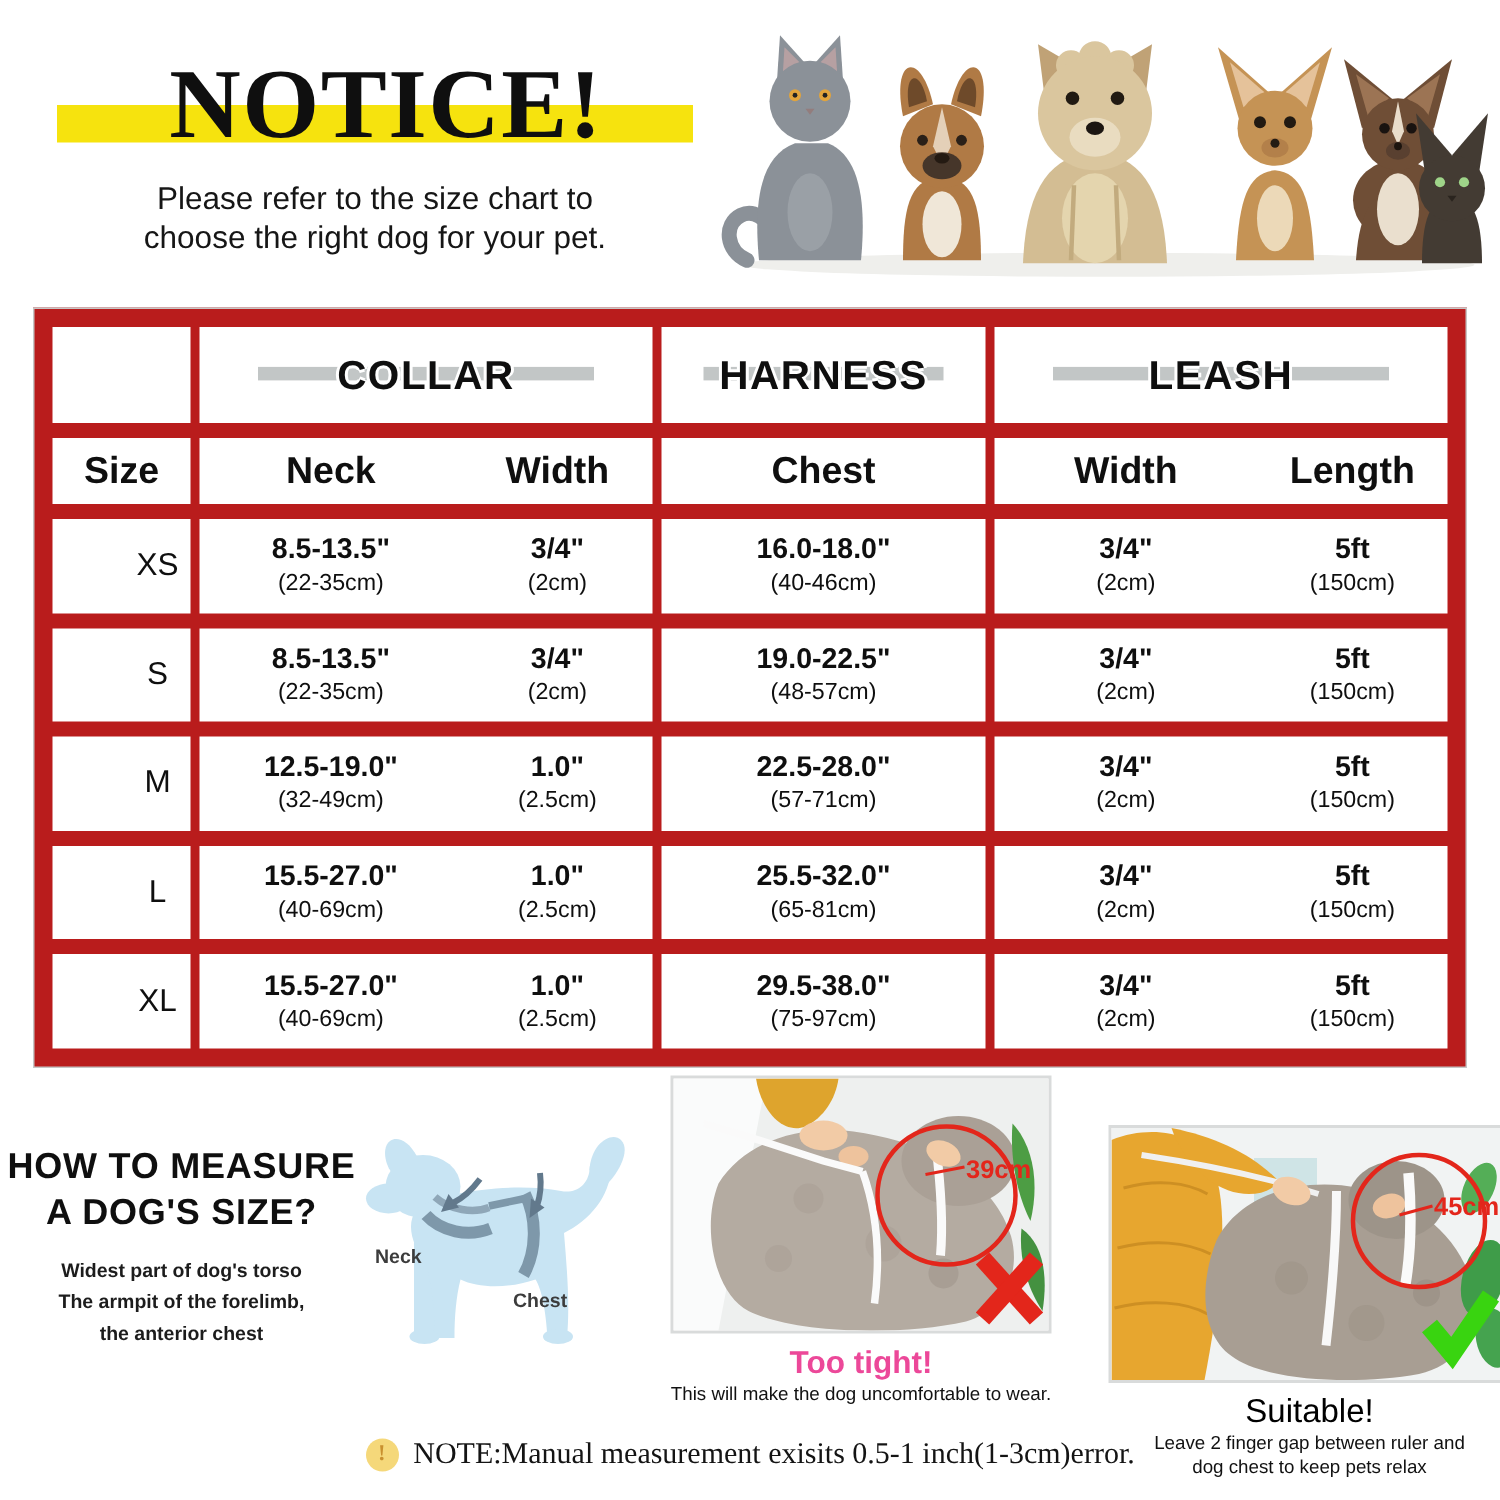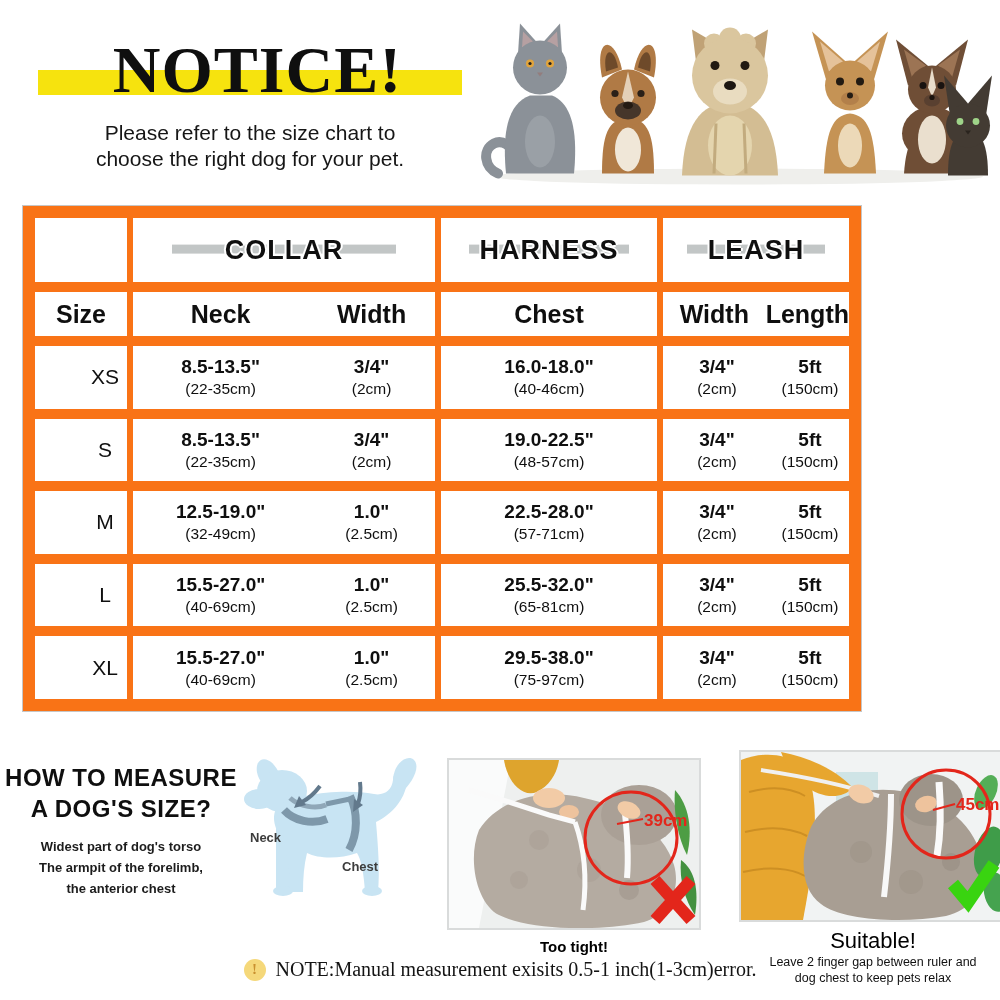--- a/index.html
+++ b/index.html
@@ -11,22 +11,22 @@
   .notice-title{position:relative;text-align:center;height:82px;
                 font-family:"Liberation Serif","DejaVu Serif",serif;
                 font-weight:bold;font-size:66px;line-height:80px;letter-spacing:1px;}
   .yellow-band{position:absolute;left:0;right:0;top:40px;height:25px;background:#F6E30E;}
   .notice-title .txt{position:relative;z-index:1;margin-left:15px;}
   .notice-sub{margin-top:8px;text-align:center;font-size:21px;line-height:26px;color:#161616;}
 
   .pets{position:absolute;left:468px;top:2px;width:532px;height:188px;}
 
   
-  .size-table{position:absolute;left:22px;top:205px;width:840px;height:507px;
-              box-sizing:border-box;background:#f97316;border:1px solid #c6c6c6;
+  .size-table{position:absolute;left:22px;top:205px;width:956px;height:507px;
+              box-sizing:border-box;background:#b91c1c;border:1px solid #c6c6c6;
               padding:12px;display:grid;
               grid-template-columns:92px 302px 216px 1fr;
               grid-template-rows:64px 44px repeat(5,1fr);
               column-gap:6px;row-gap:10px;}
   .cell{background:#fff;display:flex;flex-direction:column;align-items:center;justify-content:center;}
   .group-cell{position:relative;flex-direction:row;}
   .group-band{position:absolute;left:13%;right:13%;top:50%;height:9px;transform:translateY(-60%);background:#C2C6C6;}
   .glabel{position:relative;z-index:1;font-size:27px;font-weight:bold;letter-spacing:1px;
           text-shadow:-2px 0 0 #fff,2px 0 0 #fff,0 2px 0 #fff,0 -2px 0 #fff;}
   .h2{font-size:25px;font-weight:bold;}
@@ -37,24 +37,24 @@
   .vin{font-size:19px;font-weight:bold;line-height:24px;}
   .vcm{font-size:15.5px;line-height:20px;}
 
   
   .measure-left{position:absolute;left:5px;top:762px;width:232px;text-align:center;}
   .mh{font-size:24px;font-weight:bold;line-height:31px;letter-spacing:.5px;}
   .mdesc{margin-top:12px;font-size:13px;font-weight:bold;line-height:21px;color:#1c1c1c;}
   .dog-diagram{position:absolute;left:232px;top:738px;width:212px;height:182px;}
 
   .figure{position:absolute;text-align:center;}
-  .fig-wrong{left:447px;top:758px;width:254px;}
+  .fig-wrong{left:447px;top:717px;width:254px;}
   .fig-right{left:723px;top:734px;width:268px;}
   .photo{display:block;border:2px solid #d9dbdb;background:#fff;}
-  .cap-wrong{margin-top:8px;font-size:15px;font-weight:bold;color:#000000;}
+  .cap-wrong{margin-top:8px;font-size:21px;font-weight:bold;color:#ec4899;}
   .cap-right{margin-top:6px;font-size:22px;color:#000;}
   .cap-desc{font-size:12.5px;line-height:16px;color:#111;}
 
   
   .footer-note{position:absolute;left:0;right:0;top:958px;display:flex;align-items:center;justify-content:center;gap:10px;}
   .excl{width:22px;height:22px;border-radius:50%;background:#F5D87A;color:#C9902F;
         display:flex;align-items:center;justify-content:center;
         font-family:"Liberation Serif","DejaVu Serif",serif;font-weight:bold;font-size:15px;}
   .note-text{font-family:"Liberation Serif","DejaVu Serif",serif;font-size:20px;color:#141414;}
 </style>
@@ -401,20 +401,21 @@
       <circle cx="182" cy="78" r="46" fill="none" stroke="#e3261b" stroke-width="3"></circle>
       <path d="M168,64 L194,59" stroke="#e3261b" stroke-width="2" fill="none"></path>
       <text x="195" y="66" font-size="17" font-weight="bold" fill="#e3261b">39cm</text>
       <g stroke="#e3261b" stroke-width="12">
         <path d="M206,120 L242,160"></path>
           <path d="M242,120 L206,160"></path>
       </g>
     </svg>
     <figcaption>
       <div class="cap-wrong">Too tight!</div>
+      <div class="cap-desc">This will make the dog uncomfortable to wear.</div>
     </figcaption>
   </figure>
 
   <figure class="figure fig-right" style="margin:16px">
     <svg class="photo" width="264" height="168" viewBox="0 0 264 168">
       <rect width="264" height="168" fill="#f1f3f3"></rect>
       <rect x="95" y="20" width="42" height="34" fill="#cfe4e6"></rect>
       <path d="M0,8 C25,-2 55,2 66,22 C78,46 76,95 62,168 L0,168 Z" fill="#e7a62f"></path>
       <path d="M8,40 C30,34 50,36 64,44" stroke="#cd8f23" stroke-width="2" fill="none"></path>
       <path d="M4,80 C28,74 50,76 66,84" stroke="#cd8f23" stroke-width="2" fill="none"></path>

